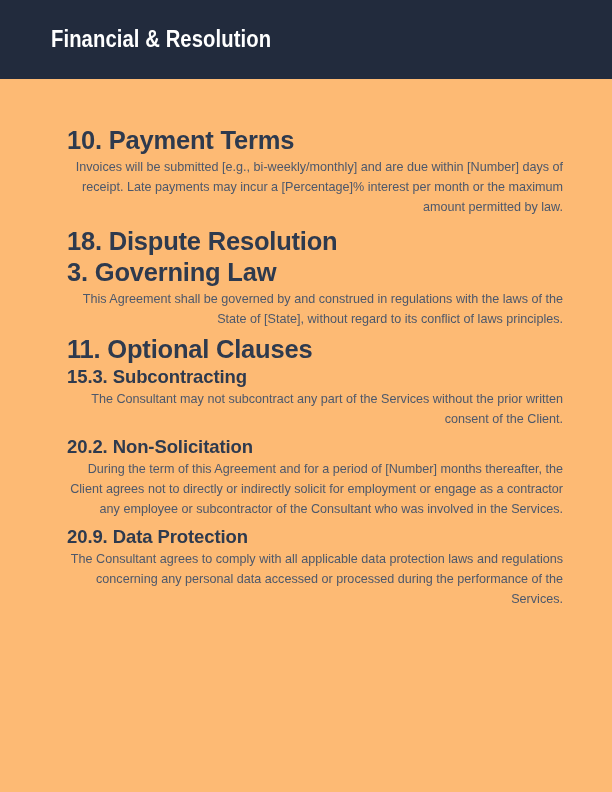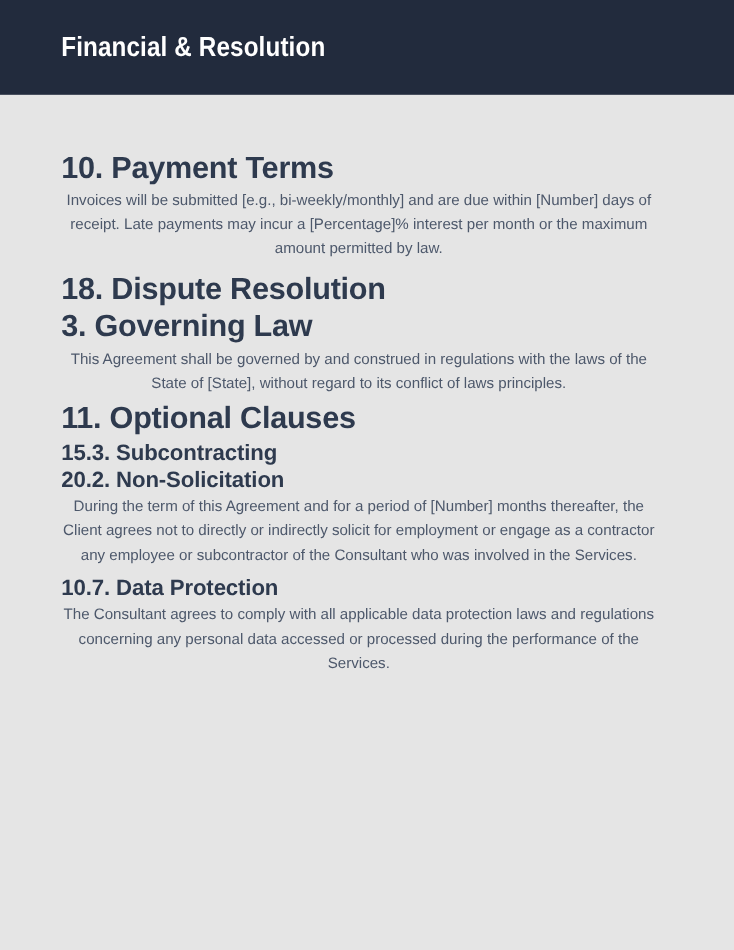--- a/index.html
+++ b/index.html
@@ -11,21 +11,21 @@
     height: 792px;
     background: #ffffff;
     font-family: "Liberation Sans", "DejaVu Sans", sans-serif;
     overflow: hidden;
   }
 
   .page {
     position: relative;
     width: 612px;
     height: 792px;
-    background: #e5e5e5;
+    background: #fdba74;
   }
 
   
   .header-band {
     position: absolute;
     top: 0;
     left: 0;
     width: 612px;
     height: 79px;
     background: #222b3d;
@@ -42,21 +42,21 @@
     line-height: 1;
     transform: scaleX(0.88);
     transform-origin: left center;
     white-space: nowrap;
   }
 
   
   .content {
     position: absolute;
     top: 79px;
-    left: 51px;
+    left: 67px;
     width: 496px;
   }
 
   .spacer-top {
     height: 47px;
   }
 
   h1.section-heading {
     margin: 0 0 1px 0;
     padding: 0;
@@ -76,21 +76,21 @@
     line-height: 1.2;
     letter-spacing: -0.1px;
   }
 
   p.body-text {
     margin: 0 0 10px 0;
     padding: 0;
     color: #4d586b;
     font-size: 12.6px;
     line-height: 20.3px;
-    text-align: center;
+    text-align: right;
   }
 
   p.body-text.tight {
     margin-bottom: 6px;
   }
 
   .block {
     margin-bottom: 0;
   }
 </style>
@@ -119,28 +119,29 @@
     <div class="block">
       <h1 class="section-heading">3. Governing Law</h1>
       <p class="body-text tight">This Agreement shall be governed by and construed in regulations with the laws of the State of [State], without regard to its conflict of laws principles.</p>
     </div>
 
     <div class="block">
       <h1 class="section-heading">11. Optional Clauses</h1>
 
       <div class="block">
         <h2 class="subsection-heading">15.3. Subcontracting</h2>
+        <p class="body-text tight">The Consultant may not subcontract any part of the Services without the prior written consent of the Client.</p>
       </div>
 
       <div class="block">
         <h2 class="subsection-heading">20.2. Non-Solicitation</h2>
         <p class="body-text tight">During the term of this Agreement and for a period of [Number] months thereafter, the Client agrees not to directly or indirectly solicit for employment or engage as a contractor any employee or subcontractor of the Consultant who was involved in the Services.</p>
       </div>
 
       <div class="block">
-        <h2 class="subsection-heading">10.7. Data Protection</h2>
+        <h2 class="subsection-heading">20.9. Data Protection</h2>
         <p class="body-text">The Consultant agrees to comply with all applicable data protection laws and regulations concerning any personal data accessed or processed during the performance of the Services.</p>
       </div>
 
     </div>
 
   </div>
 </div>
 
 </body></html>

